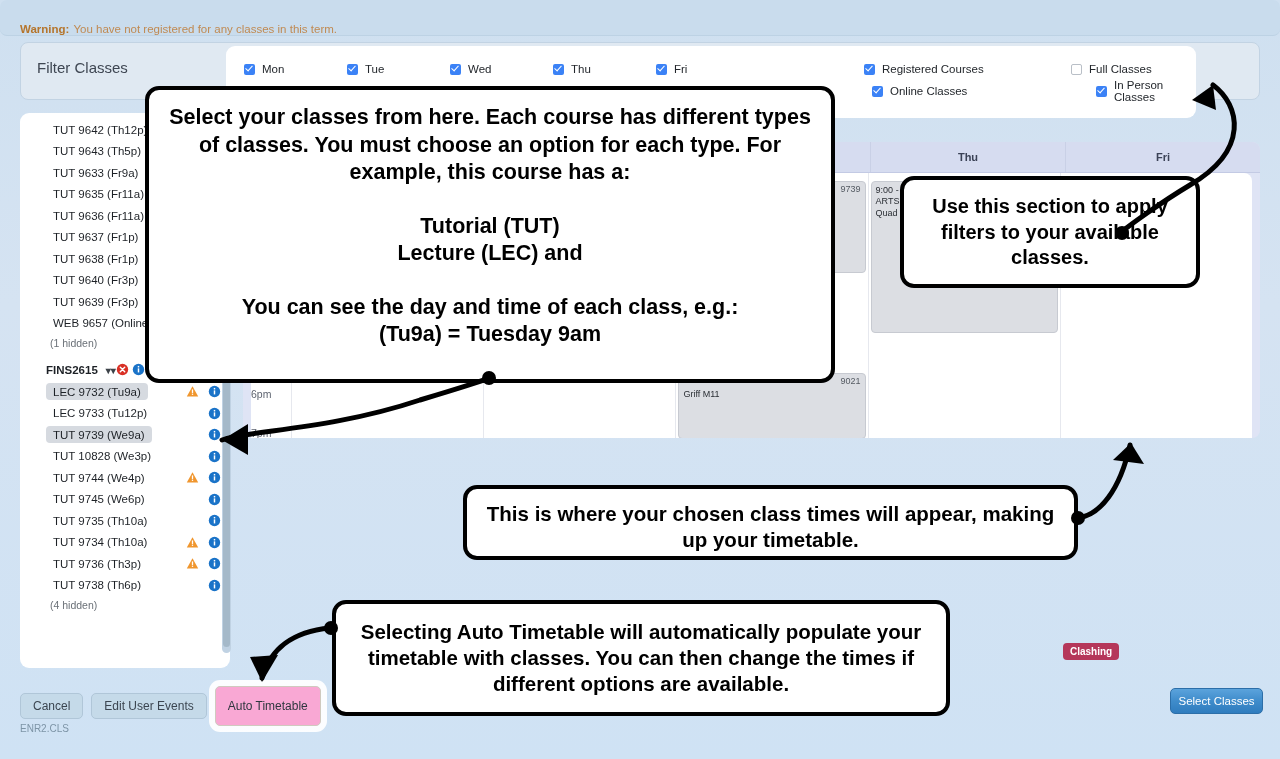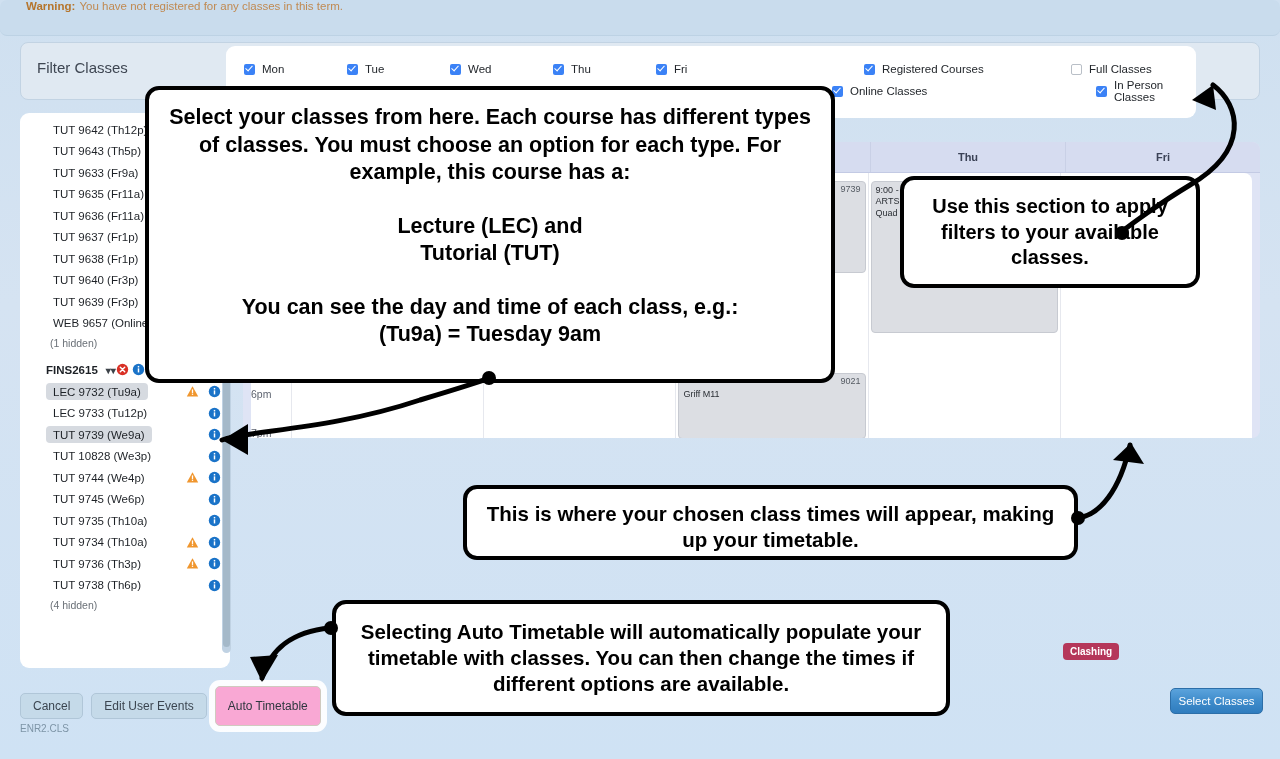--- a/index.html
+++ b/index.html
@@ -11,22 +11,22 @@
   body {
     background: linear-gradient(180deg, #cfe0f0 0%, #d5e3f2 40%, #cfe2f4 100%);
     position: relative;
   }
 
   
   #warning-banner {
     height: 36px;
     background: #c9dced;
     display: flex;
-    align-items: flex-start;
-    padding-left: 26px;
+    align-items: flex-end;
+    padding-left: 20px;
     font-size: 11.5px;
     color: #9c7b4e;
     border-bottom: 1px solid #bdd2e4;
     border-radius: 7px;
   }
   #warning-banner .w-label { font-weight: bold; color: #b5752c; margin-right: 4px; }
   #warning-banner .w-text { color: #c08a52; }
 
   
   #filter-panel {
@@ -365,21 +365,21 @@
       <span>Before 1pm</span>
     </div>
     <div class="fitem" style="position:absolute;left:224px">
       <span class="cbx"></span>
       <span>1pm to 6pm</span>
     </div>
     <div class="fitem" style="position:absolute;left:430px">
       <span class="cbx"></span>
       <span>After 6pm</span>
     </div>
-    <div class="fitem" style="position:absolute;left:606px">
+    <div class="fitem" style="position:absolute;left:646px">
       <span class="cbx"></span>
       <span>Online Classes</span>
     </div>
     <div class="fitem" style="position:absolute;left:870px">
       <span class="cbx"></span>
       <span>In Person Classes</span>
     </div>
   </div>
 </div>
 
@@ -629,22 +629,22 @@
     <polygon points="222,440 248,424 248,455"></polygon>
     <polygon points="1213,85 1192,100 1216,110"></polygon>
     <polygon points="1131,443 1113,460 1144,464"></polygon>
     <polygon points="262,682 250,657 278,655"></polygon>
   </g>
 </svg>
 
 <div class="callout" id="callout-classlist">
   <div>Select your classes from here. Each course has different types of classes. You must choose an option for each type. For example, this course has a:</div>
   <div style="height:26px"></div>
+  <div>Tutorial (TUT)</div>
   <div>Lecture (LEC) and</div>
-  <div>Tutorial (TUT)</div>
   <div style="height:26px"></div>
   <div>You can see the day and time of each class, e.g.:</div>
   <div>(Tu9a) = Tuesday 9am</div>
 </div>
 
 <div class="callout" id="callout-filters">Use this section to apply filters to your available classes.</div>
 <div class="callout" id="callout-timetable">This is where your chosen class times will appear, making up your timetable.</div>
 <div class="callout" id="callout-auto">Selecting Auto Timetable will automatically populate your timetable with classes. You can then change the times if different options are available.</div>
 
 </body></html>

